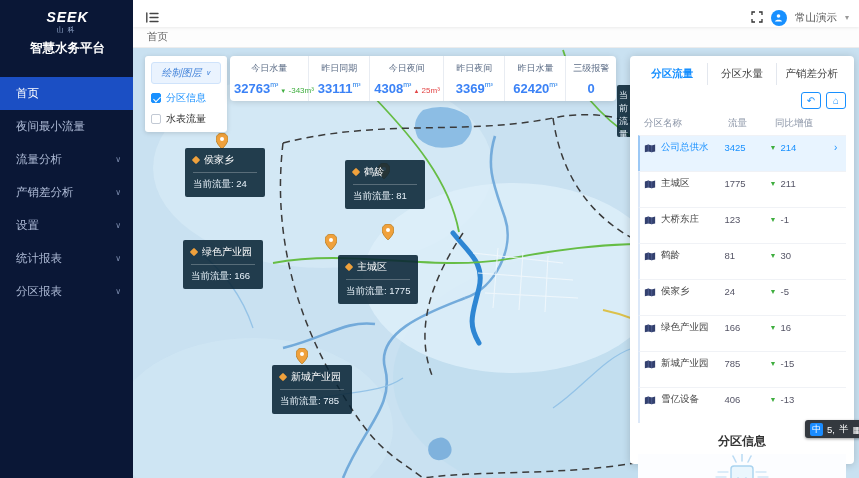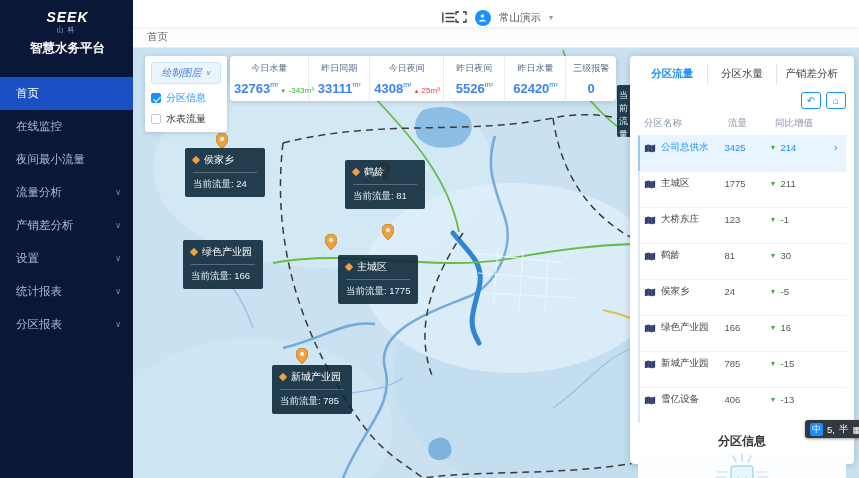--- a/index.html
+++ b/index.html
@@ -13,21 +13,21 @@
   .logo-main { color:#fff; font-weight:bold; font-size:14px; letter-spacing:1px; font-style:italic; }
   .logo-sub { color:#9fb4d8; font-size:7px; letter-spacing:4px; margin-top:2px; }
   .logo-title { color:#fff; font-weight:bold; font-size:12.5px; white-space:nowrap; }
   .menu { margin-top:8px; }
   .menu-item { height:33px; display:flex; align-items:center; justify-content:space-between; padding:0 12px 0 16px; font-size:11.5px; cursor:pointer; color:#aebbd6; }
   .menu-item .chev { font-size:8px; color:#7b8bad; }
   .menu-item.active { background:#1b4fc4; color:#fff; }
 
   
   .main { flex:1; display:flex; flex-direction:column; min-width:0; }
-  .topbar { height:27px; background:#fff; display:flex; align-items:center; justify-content:center; padding:8px 10px 0 13px; box-shadow:0 1px 3px rgba(0,0,0,.08); z-index:4; }
+  .topbar { height:27px; background:#fff; display:flex; align-items:center; justify-content:space-between; padding:8px 10px 0 13px; box-shadow:0 1px 3px rgba(0,0,0,.08); z-index:4; }
   .topbar-right { display:flex; align-items:center; gap:8px; }
   .username { font-size:10.5px; color:#555; }
   .caret { font-size:8px; color:#999; }
   .avatar { width:16px; height:16px; border-radius:50%; background:#1890ff; display:flex; align-items:center; justify-content:center; }
   .breadcrumb-bar { height:21px; background:#fdfdfd; border-bottom:1px solid #ececec; display:flex; align-items:center; padding-left:14px; font-size:10.5px; color:#666; z-index:3; }
 
   
   .content { position:relative; flex:1; overflow:hidden; }
   .map-svg { position:absolute; left:0; top:0; }
 
@@ -101,23 +101,20 @@
     <div class="logo">
       <div class="logo-mark">
         <span class="logo-main">SEEK</span>
         <span class="logo-sub">山科</span>
       </div>
       <div class="logo-title">智慧水务平台</div>
     </div>
     <nav class="menu">
       <div class="menu-item active">
           <span>首页</span>
-        </div>
-      <div class="menu-item">
-          <span>在线监控</span>
         </div>
       <div class="menu-item">
           <span>夜间最小流量</span>
         </div>
       <div class="menu-item">
           <span>流量分析</span>
           <span class="chev">∨</span>
         </div>
       <div class="menu-item">
           <span>产销差分析</span>
@@ -255,21 +252,21 @@
         <div class="stat">
           <div class="stat-label">昨日同期</div>
           <div class="stat-val-row"><span class="stat-value">33111</span><span class="stat-unit">m³</span></div>
         </div>
         <div class="stat" style="flex:1.25;">
           <div class="stat-label">今日夜间</div>
           <div class="stat-val-row"><span class="stat-value">4308</span><span class="stat-unit">m³</span><span class="stat-delta delta-red"><span style="font-size:6px;">▲</span> <span>25m³</span></span></div>
         </div>
         <div class="stat">
           <div class="stat-label">昨日夜间</div>
-          <div class="stat-val-row"><span class="stat-value">5526</span><span class="stat-unit">m³</span></div>
+          <div class="stat-val-row"><span class="stat-value">3369</span><span class="stat-unit">m³</span></div>
         </div>
         <div class="stat">
           <div class="stat-label">昨日水量</div>
           <div class="stat-val-row"><span class="stat-value">62420</span><span class="stat-unit">m³</span></div>
         </div>
         <div class="stat" style="flex:.8;">
           <div class="stat-label">三级报警</div>
           <div class="stat-val-row"><span class="stat-value">0</span></div>
         </div>
       </div>

